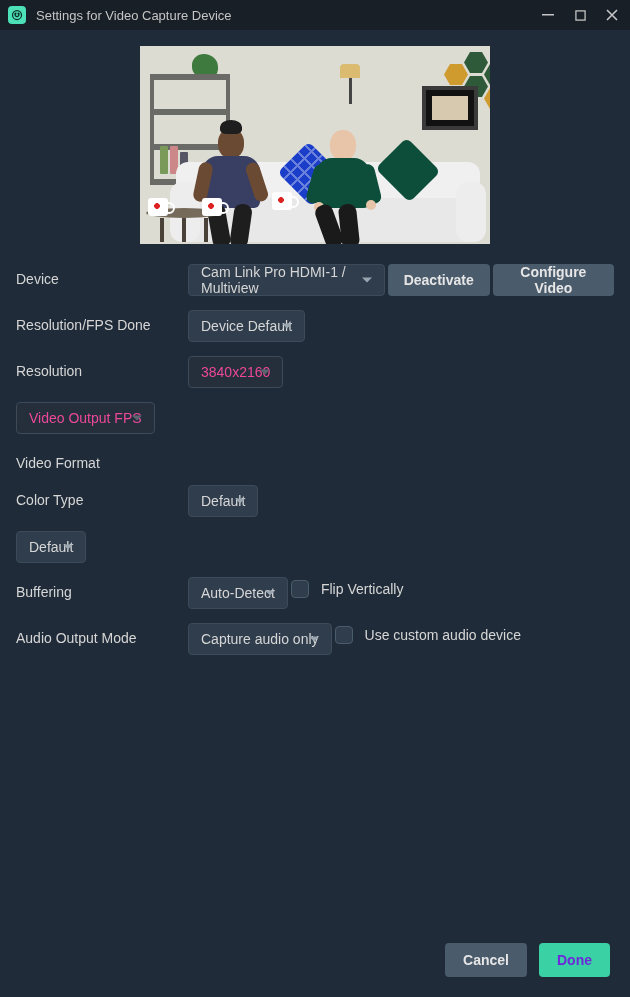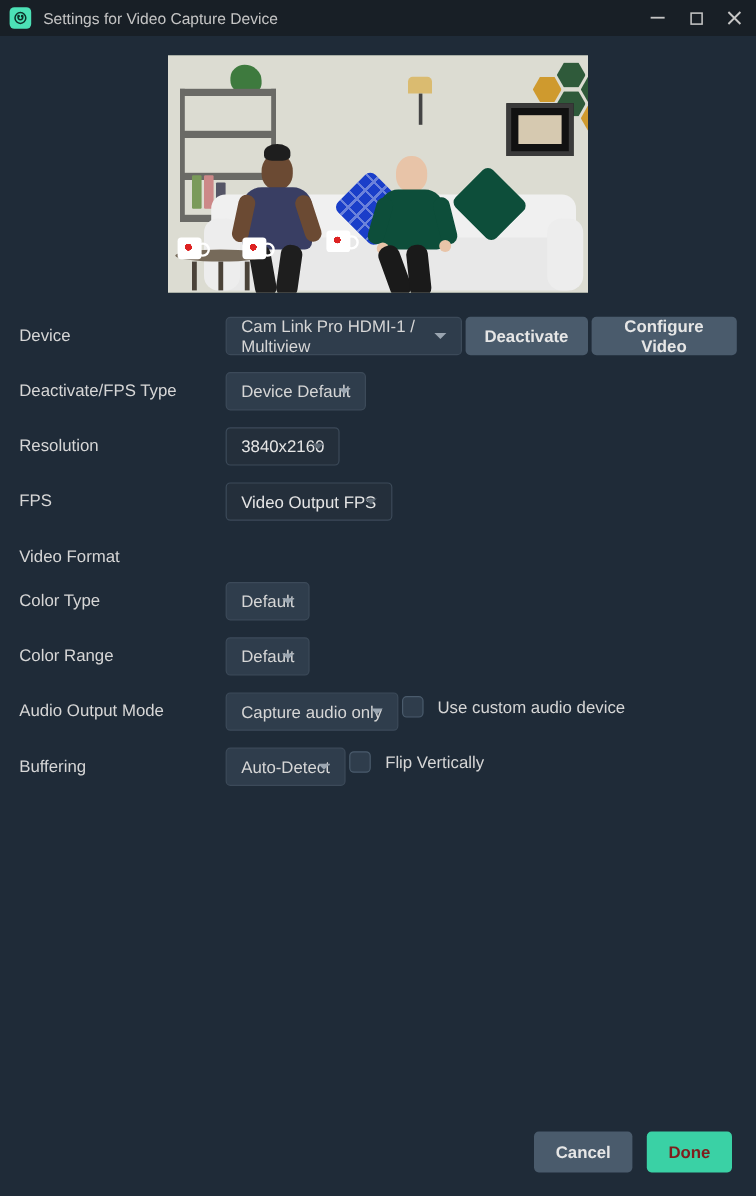--- a/index.html
+++ b/index.html
@@ -147,21 +147,21 @@
   border: 1px solid #3c4a59;
   border-radius: 4px;
   display: flex;
   align-items: center;
   padding: 0 12px;
   color: #d6d6d6;
   cursor: pointer;
 }
 .select.disabled {
   background: #242f3b;
-  color: #e5e5e5;
+  color: #ec4899;
   cursor: default;
 }
 .select .caret {
   position: absolute;
   right: 12px;
   top: 50%;
   transform: translateY(-50%);
   width: 0; height: 0;
   border-left: 5px solid transparent;
   border-right: 5px solid transparent;
@@ -205,21 +205,21 @@
 .btn {
   height: 34px;
   padding: 0 18px;
   border-radius: 4px;
   border: none;
   font-size: 14px;
   font-weight: 600;
   cursor: pointer;
 }
 .btn-cancel { background: #4a5b6c; color: #e6e6e6; }
-.btn-done { background: #3ad1a5; color: #7f1d1d; }
+.btn-done { background: #3ad1a5; color: #6d28d9; }
 </style>
 </head>
 <body>
 
 <div class="window">
 
   <div class="titlebar">
     <div class="app-icon">
       <svg viewBox="0 0 24 24" fill="none" stroke="#0c3028" stroke-width="2.5">
           <circle cx="12" cy="12" r="9"></circle>
@@ -330,41 +330,40 @@
         <div class="select">
           <span>Cam Link Pro HDMI-1 / Multiview</span>
           <span class="caret"></span>
         </div>
         <button class="btn-small">Deactivate</button>
         <button class="btn-small">Configure Video</button>
       </div>
     </div>
 
     <div class="form-row">
-      <div class="form-label">Deactivate/FPS Type</div>
+      <div class="form-label">Resolution/FPS Done</div>
       <div class="form-control-col">
         <div class="select">
           <span>Device Default</span>
           <span class="caret"></span>
         </div>
       </div>
     </div>
 
     <div class="form-row">
       <div class="form-label">Resolution</div>
       <div class="form-control-col">
         <div class="select disabled">
           <span>3840x2160</span>
           <span class="caret"></span>
         </div>
       </div>
     </div>
 
     <div class="form-row">
-      <div class="form-label">FPS</div>
       <div class="form-control-col">
         <div class="select disabled">
           <span>Video Output FPS</span>
           <span class="caret"></span>
         </div>
       </div>
     </div>
 
     <div class="form-row">
       <div class="form-label">Video Format</div>
@@ -374,53 +373,52 @@
       <div class="form-label">Color Type</div>
       <div class="form-control-col">
         <div class="select">
           <span>Default</span>
           <span class="caret"></span>
         </div>
       </div>
     </div>
 
     <div class="form-row">
-      <div class="form-label">Color Range</div>
       <div class="form-control-col">
         <div class="select">
           <span>Default</span>
           <span class="caret"></span>
+        </div>
+      </div>
+    </div>
+
+    <div class="form-row">
+      <div class="form-label">Buffering</div>
+      <div class="form-control-col">
+        <div class="select">
+          <span>Auto-Detect</span>
+          <span class="caret"></span>
+        </div>
+        <div class="checkbox-row">
+          <div class="checkbox"></div>
+          <span>Flip Vertically</span>
         </div>
       </div>
     </div>
 
     <div class="form-row">
       <div class="form-label">Audio Output Mode</div>
       <div class="form-control-col">
         <div class="select">
           <span>Capture audio only</span>
           <span class="caret"></span>
         </div>
         <div class="checkbox-row">
           <div class="checkbox"></div>
           <span>Use custom audio device</span>
-        </div>
-      </div>
-    </div>
-
-    <div class="form-row">
-      <div class="form-label">Buffering</div>
-      <div class="form-control-col">
-        <div class="select">
-          <span>Auto-Detect</span>
-          <span class="caret"></span>
-        </div>
-        <div class="checkbox-row">
-          <div class="checkbox"></div>
-          <span>Flip Vertically</span>
         </div>
       </div>
     </div>
 
   </div>
 
   <div class="footer">
     <button class="btn btn-cancel">Cancel</button>
     <button class="btn btn-done">Done</button>
   </div>

